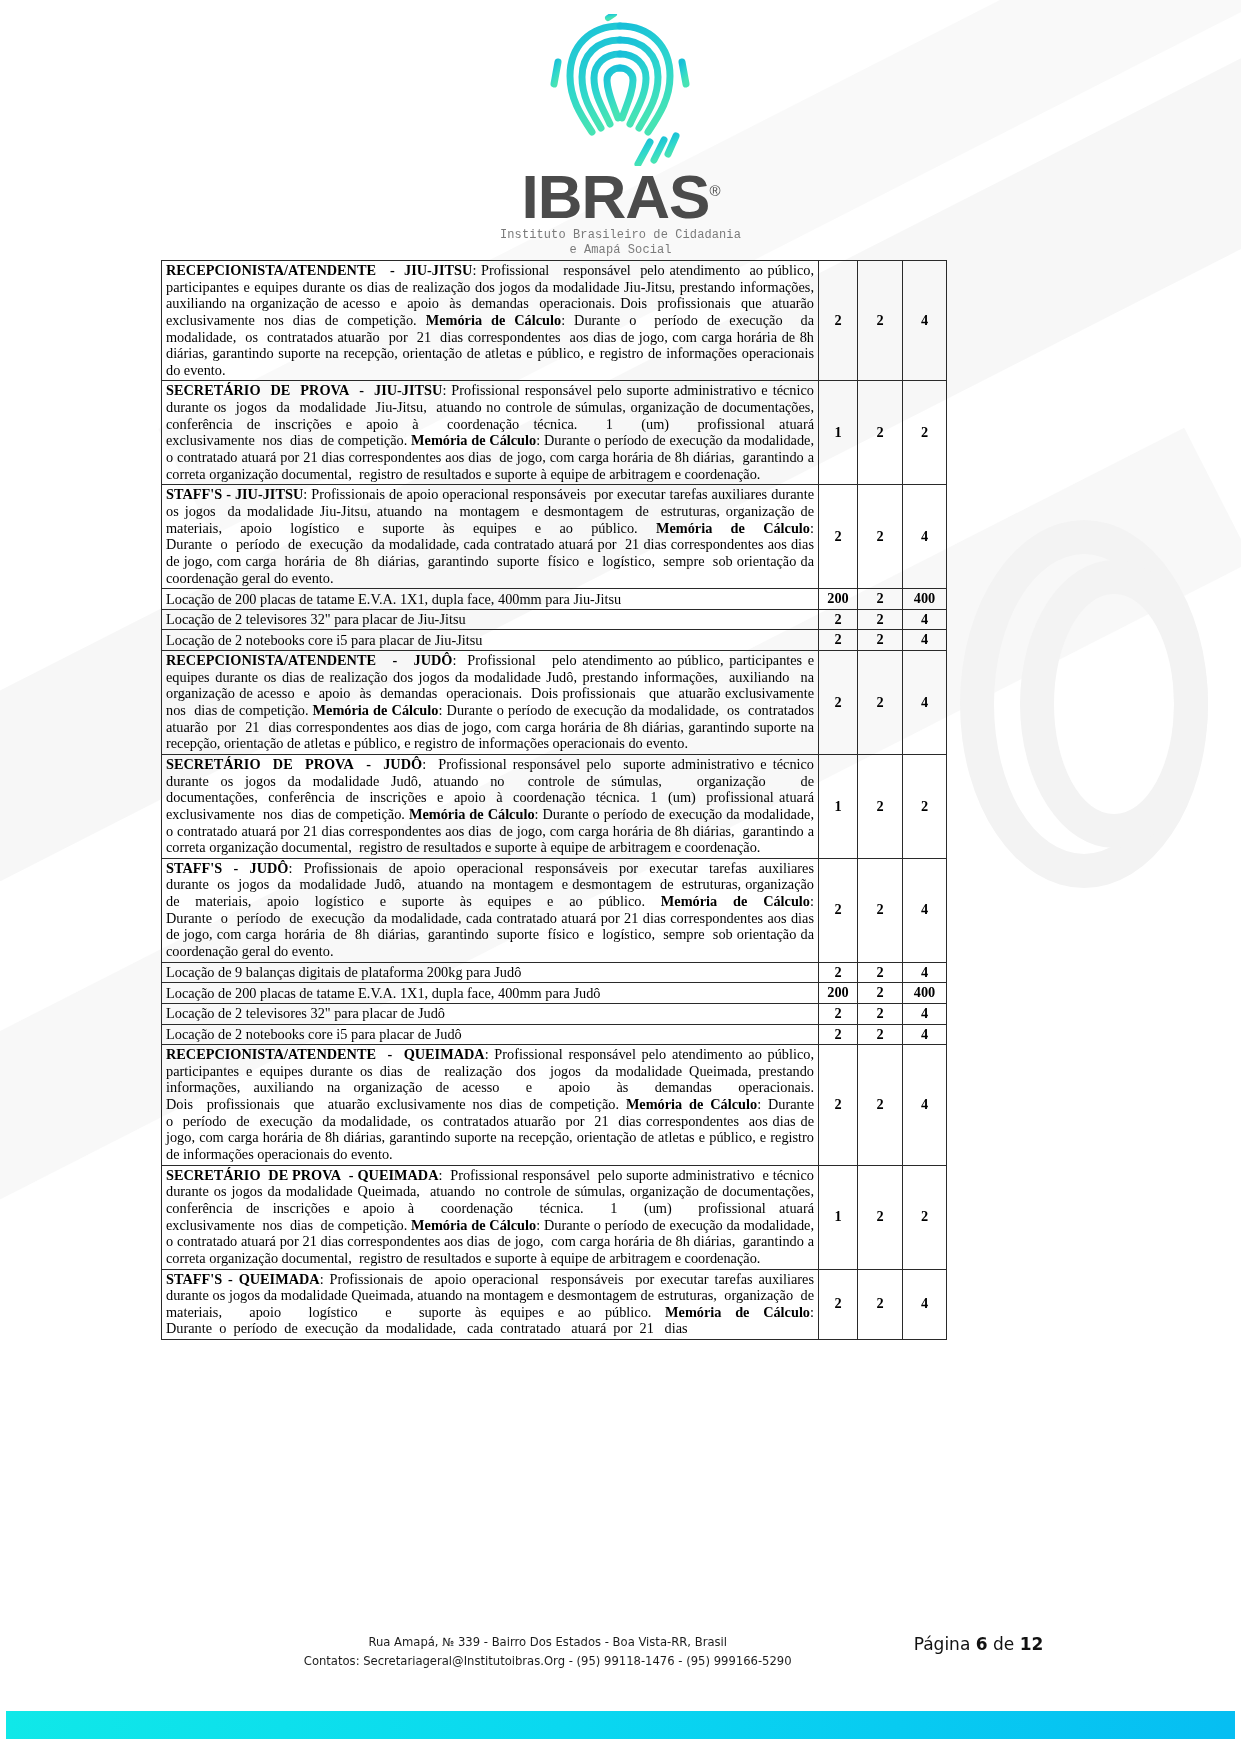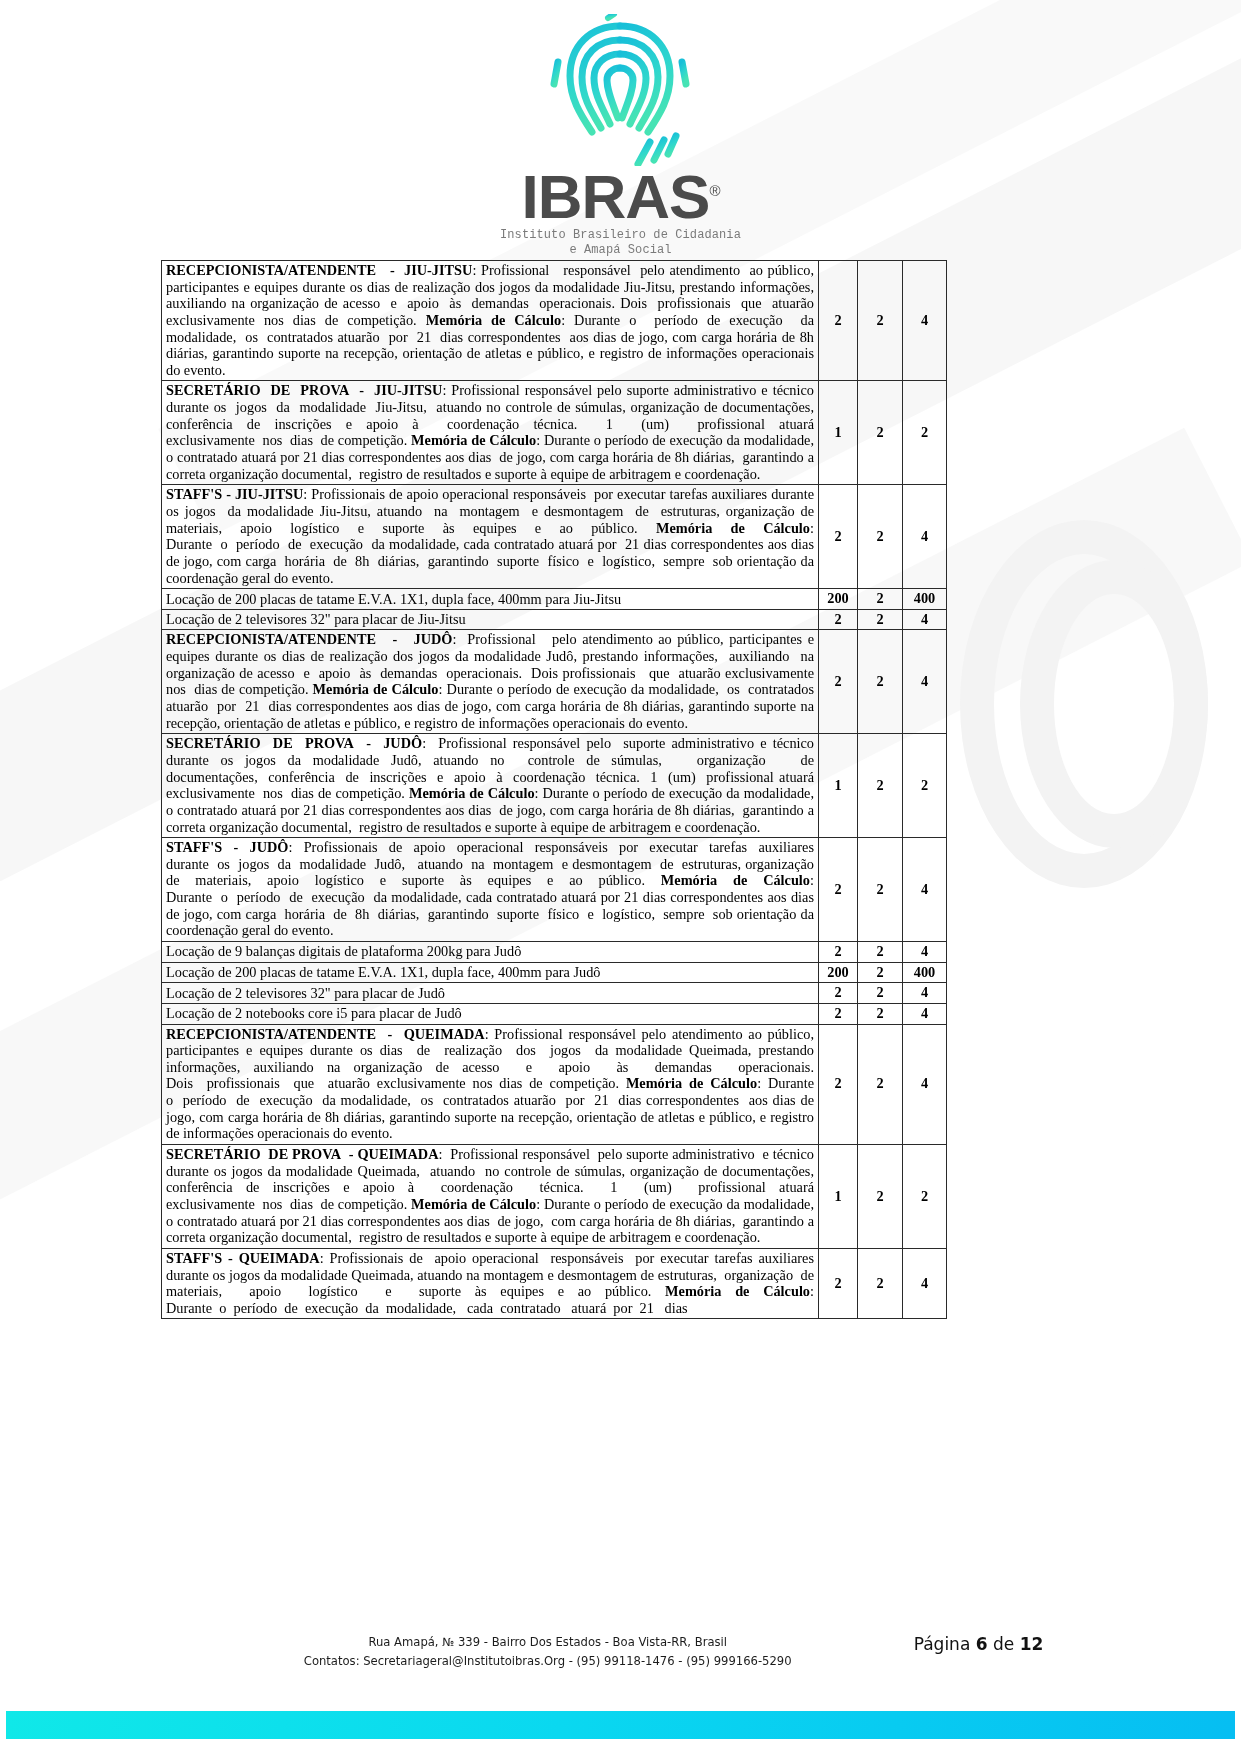--- a/index.html
+++ b/index.html
@@ -246,20 +246,26 @@
             <td class="num">2</td>
             <td class="num">400</td>
           </tr>
           <tr>
             <td class="desc oneline">Locação de 2 televisores 32" para placar de Jiu-Jitsu</td>
             <td class="num">2</td>
             <td class="num">2</td>
             <td class="num">4</td>
           </tr>
           <tr>
+            <td class="desc oneline">Locação de 2 notebooks core i5 para placar de Jiu-Jitsu</td>
+            <td class="num">2</td>
+            <td class="num">2</td>
+            <td class="num">4</td>
+          </tr>
+          <tr>
             <td class="desc"><b class="bld">RECEPCIONISTA/ATENDENTE&nbsp;&nbsp;&nbsp;-&nbsp;&nbsp;&nbsp;JUDÔ</b>:&nbsp;&nbsp;Profissional&nbsp;&nbsp;&nbsp;pelo atendimento ao público, participantes e equipes durante os dias de realização dos jogos da modalidade Judô, prestando informações,&nbsp;&nbsp;auxiliando&nbsp;&nbsp;na organização de acesso&nbsp;&nbsp;e&nbsp;&nbsp;apoio&nbsp;&nbsp;às&nbsp;&nbsp;demandas&nbsp;&nbsp;operacionais.&nbsp;&nbsp;Dois profissionais&nbsp;&nbsp;&nbsp;que&nbsp;&nbsp;atuarão exclusivamente nos&nbsp;&nbsp;dias de competição. <b class="bld">Memória de Cálculo</b>: Durante o período de execução da modalidade,&nbsp;&nbsp;os&nbsp;&nbsp;contratados atuarão&nbsp;&nbsp;por&nbsp;&nbsp;21&nbsp;&nbsp;dias correspondentes aos dias de jogo, com carga horária de 8h diárias, garantindo suporte na recepção, orientação de atletas e público, e registro de informações operacionais do evento.</td>
             <td class="num">2</td>
             <td class="num">2</td>
             <td class="num">4</td>
           </tr>
           <tr>
             <td class="desc"><b class="bld">SECRETÁRIO&nbsp;&nbsp;DE&nbsp;&nbsp;PROVA&nbsp;&nbsp;-&nbsp;&nbsp;JUDÔ</b>:&nbsp;&nbsp;Profissional responsável pelo&nbsp;&nbsp;suporte administrativo e técnico durante os jogos da modalidade Judô, atuando no&nbsp;&nbsp;controle de súmulas,&nbsp;&nbsp;&nbsp;organização&nbsp;&nbsp;&nbsp;de documentações,&nbsp;&nbsp;conferência&nbsp;&nbsp;de&nbsp;&nbsp;inscrições&nbsp;&nbsp;e&nbsp;&nbsp;apoio&nbsp;&nbsp;à&nbsp;&nbsp;coordenação&nbsp;&nbsp;técnica.&nbsp;&nbsp;1&nbsp;&nbsp;(um)&nbsp;&nbsp;profissional atuará exclusivamente&nbsp;&nbsp;nos&nbsp;&nbsp;dias de competição. <b class="bld">Memória de Cálculo</b>: Durante o período de execução da modalidade, o contratado atuará por 21 dias correspondentes aos dias&nbsp;&nbsp;de jogo, com carga horária de 8h diárias,&nbsp;&nbsp;garantindo a correta organização documental,&nbsp;&nbsp;registro de resultados e suporte à equipe de arbitragem e coordenação.</td>
             <td class="num">1</td>
             <td class="num">2</td>
             <td class="num">2</td>

